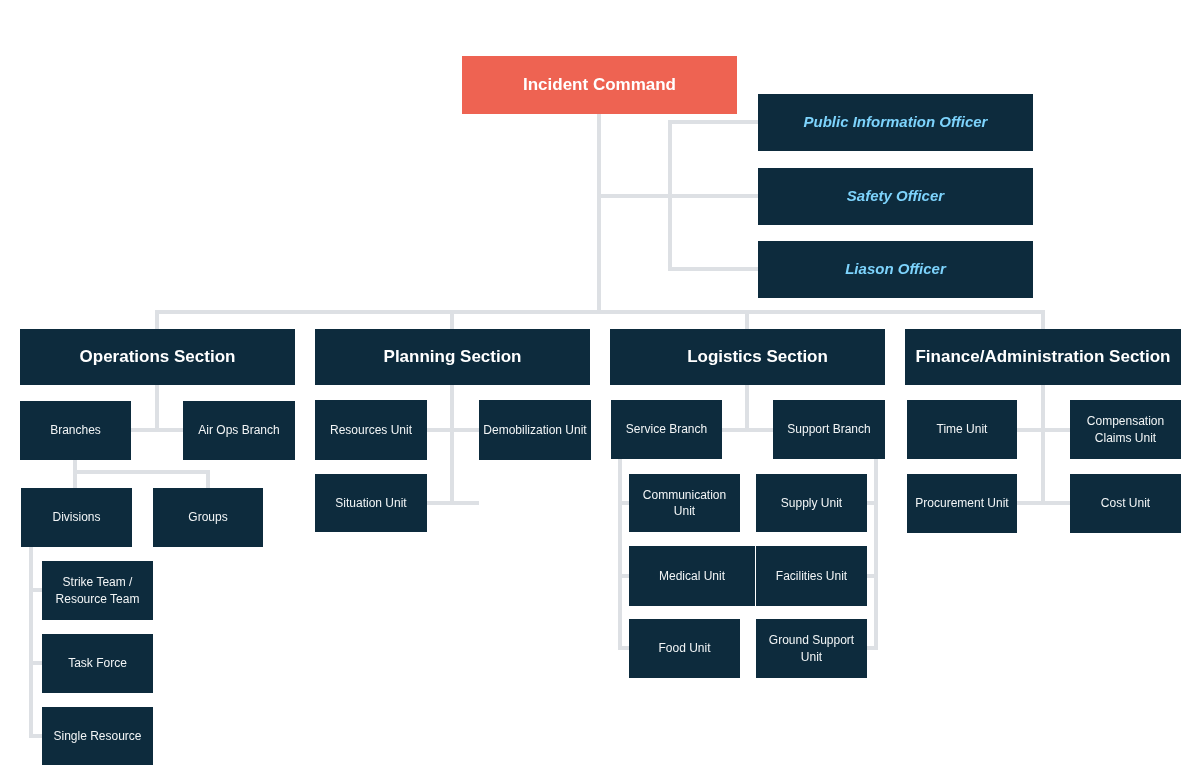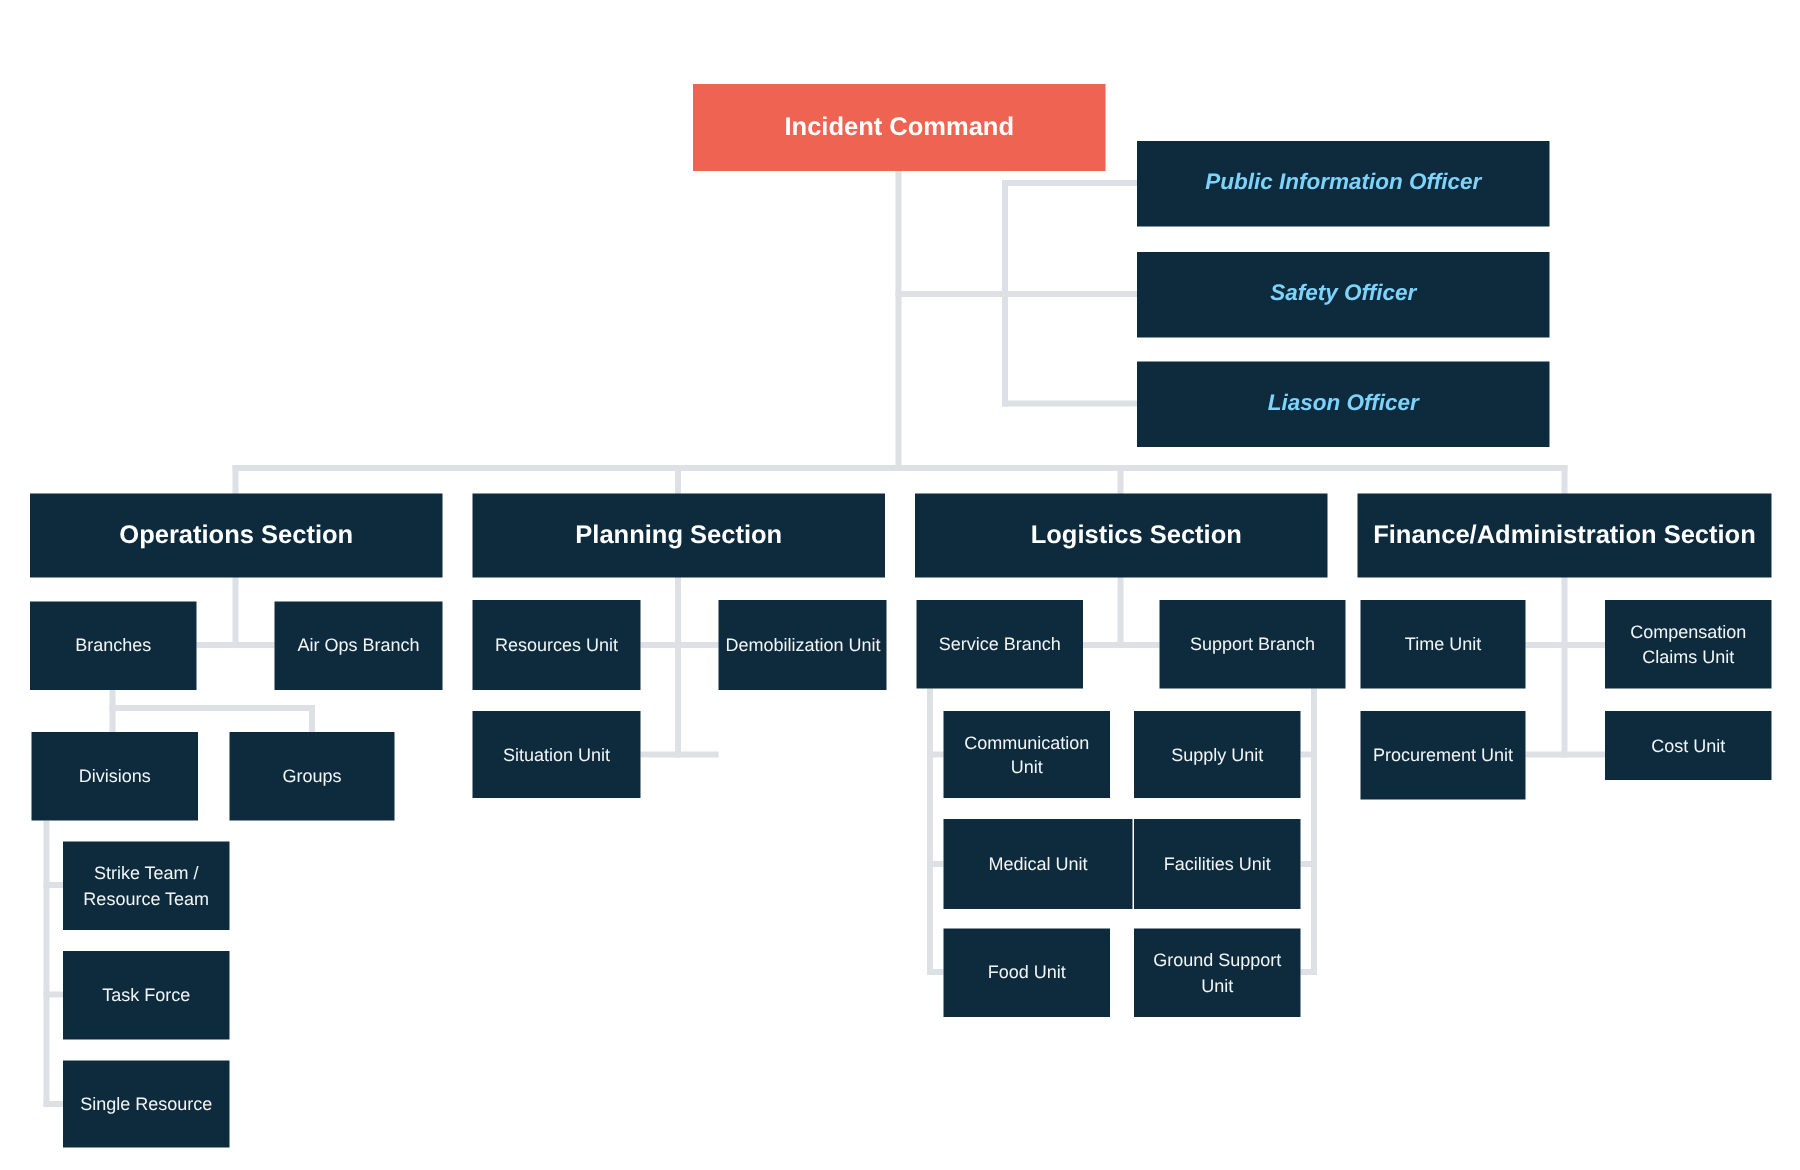--- a/index.html
+++ b/index.html
@@ -147,31 +147,31 @@
   <div class="node node--child" style="left:42px; top:634px; width:111px; height:59px;">
     <span>Task Force</span>
   </div>
   <div class="node node--child" style="left:42px; top:707px; width:111px; height:58px;">
     <span>Single Resource</span>
   </div>
 
   <div class="node node--child" style="left:315px; top:400px; width:112px; height:60px;">
     <span>Resources Unit</span>
   </div>
-  <div class="node node--child" style="left:479px; top:400px; width:112px; height:60px;justify-content:flex-end;">
+  <div class="node node--child" style="left:479px; top:400px; width:112px; height:60px;">
     <span>Demobilization Unit</span>
   </div>
   <div class="node node--child" style="left:315px; top:474px; width:112px; height:58px;">
     <span>Situation Unit</span>
   </div>
 
   <div class="node node--child" style="left:611px; top:400px; width:111px; height:59px;">
     <span>Service Branch</span>
   </div>
-  <div class="node node--child" style="left:773px; top:400px; width:124px; height:59px;">
+  <div class="node node--child" style="left:773px; top:400px; width:112px; height:59px;">
     <span>Support Branch</span>
   </div>
   <div class="node node--child" style="left:629px; top:474px; width:111px; height:58px;">
     <span>Communication Unit</span>
   </div>
   <div class="node node--child" style="left:756px; top:474px; width:111px; height:58px;">
     <span>Supply Unit</span>
   </div>
   <div class="node node--child" style="left:629px; top:546px; width:126px; height:60px;">
     <span>Medical Unit</span>
@@ -188,17 +188,17 @@
 
   <div class="node node--child" style="left:907px; top:400px; width:110px; height:59px;">
     <span>Time Unit</span>
   </div>
   <div class="node node--child" style="left:1070px; top:400px; width:111px; height:59px;">
     <span>Compensation Claims Unit</span>
   </div>
   <div class="node node--child" style="left:907px; top:474px; width:110px; height:59px;">
     <span>Procurement Unit</span>
   </div>
-  <div class="node node--child" style="left:1070px; top:474px; width:111px; height:46px;">
+  <div class="node node--child" style="left:1070px; top:474px; width:111px; height:59px;">
     <span>Cost Unit</span>
   </div>
 
 </div>
 
 </body></html>

